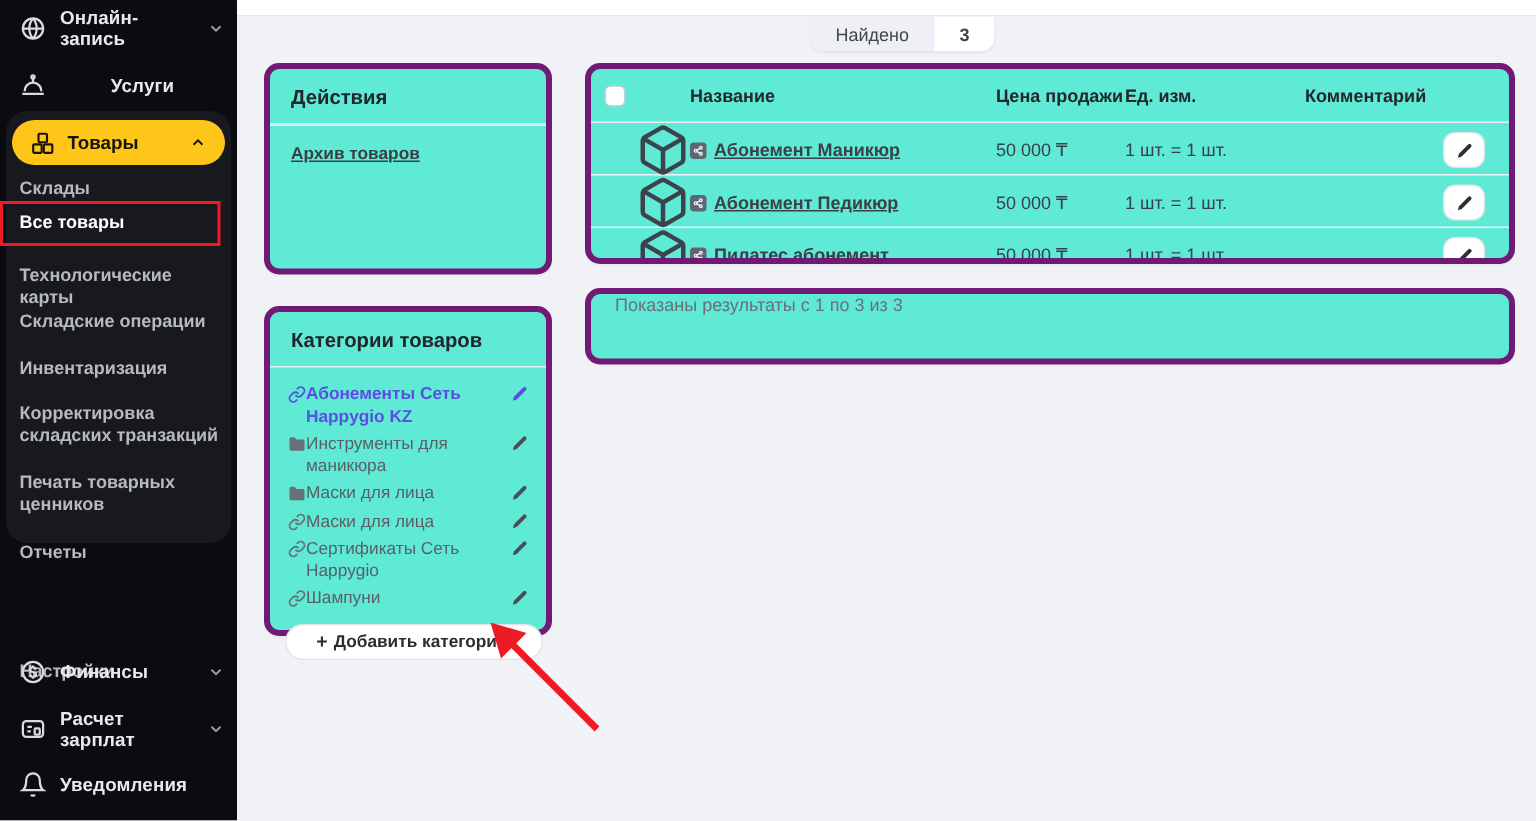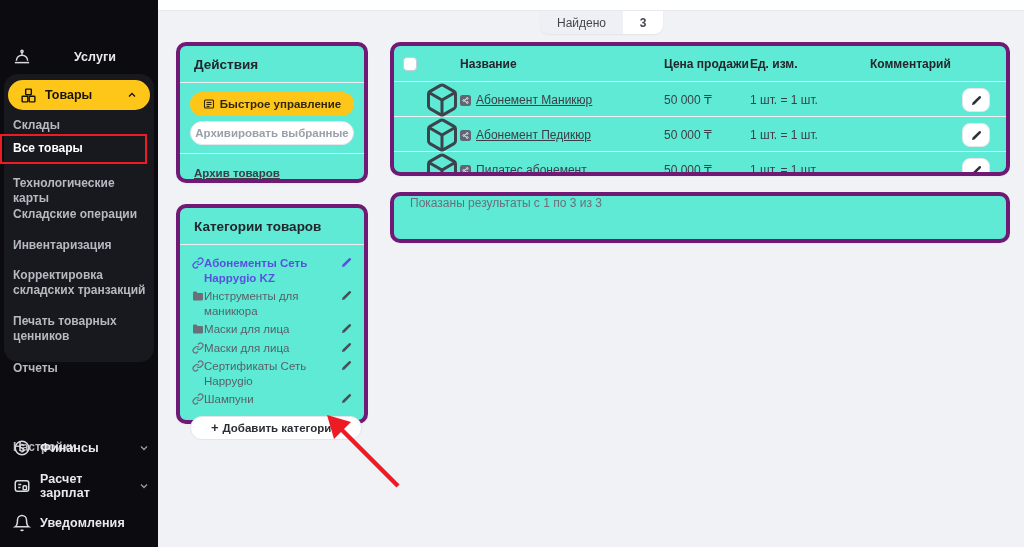--- a/index.html
+++ b/index.html
@@ -68,36 +68,50 @@
   .table-card { left:390px; top:42px; width:620px; height:134px; overflow:hidden; }
   .t-grid { display:grid; grid-template-columns:30px 36px 204px 86px 120px 1fr 44px; align-items:center; }
   .t-head { height:36px; border-bottom:1px solid #eceef2; font-size:12px; font-weight:700; color:#23262c; }
   .t-row { height:35px; border-bottom:1px solid #f0f1f5; font-size:12px; color:#3b4048; }
   .t-row:last-child { border-bottom:none; }
   .chk { width:14px; height:14px; border:1.5px solid #c9cdd6; border-radius:4px; background:#fff; margin-left:9px; cursor:pointer; }
   .cube { width:19px; height:19px; color:#3d434d; margin:0 auto; }
   .name-cell { display:flex; align-items:center; gap:5px; }
   .mini-badge { width:11px; height:11px; border-radius:2.5px; background:#606774; display:flex; align-items:center; justify-content:center; flex:0 0 11px; }
   .mini-badge svg { width:7px; height:7px; color:#f1f2f6; }
-  .prod-link { color:#3b4048; font-weight:400; text-decoration:underline; cursor:pointer;text-align:center; }
+  .prod-link { color:#3b4048; font-weight:700; text-decoration:underline; cursor:pointer;text-align:center; }
   .edit-btn { width:28px; height:24px; border:1px solid #e4e6eb; border-radius:8px; background:#fff; display:flex; align-items:center; justify-content:center; cursor:pointer; }
   .edit-btn svg { width:11px; height:11px; color:#2d3138; }
 
   
   .results-card { left:390px; top:192px; width:620px; height:51px; display:flex; padding-left:16px; }
   .results-text { font-size:12px; color:#6a707a; }
 
   
   .annot-arrow { position:absolute; left:320px; top:408px; width:86px; height:86px; pointer-events:none; z-index:9; }
 </style>
 </head>
 <body>
 
 <nav class="sidebar">
 
+  <div class="sb-row" style="top:5px;">
+    <span class="sb-ic">
+      <svg viewBox="0 0 24 24" fill="none" stroke="currentColor" stroke-width="2">
+          <circle cx="12" cy="12" r="9"></circle>
+          <path d="M3 12h18M12 3a14 14 0 0 1 0 18M12 3a14 14 0 0 0 0 18"></path>
+        </svg>
+    </span>
+    <span class="sb-label">Онлайн-запись</span>
+    <span class="sb-chev">
+      <svg viewBox="0 0 24 24" fill="none" stroke="currentColor" stroke-width="2.5">
+          <polyline points="6 9 12 15 18 9"></polyline>
+        </svg>
+    </span>
+  </div>
 
   <div class="sb-row" style="top:43px;text-align:center;">
     <span class="sb-ic">
       <svg viewBox="0 0 24 24" fill="none" stroke="currentColor" stroke-width="2">
           <path d="M4.5 17a7.5 7.5 0 0 1 15 0"></path>
           <line x1="2.5" y1="19.5" x2="21.5" y2="19.5"></line>
           <line x1="12" y1="6" x2="12" y2="9"></line>
           <circle cx="12" cy="4.5" r="1.4"></circle>
         </svg>
     </span>
@@ -179,34 +193,20 @@
 
 <div class="topstrip"></div>
 
 <div class="found-tab">
   <div class="seg1">Найдено</div>
   <div class="seg2">3</div>
 </div>
 
 <section class="card actions-card">
   <div class="card-title">Действия</div>
-  <div class="actions-body">
-    <button class="btn-quick">
-      <svg viewBox="0 0 24 24" fill="none" stroke="currentColor" stroke-width="2.2">
-          <rect x="3" y="4" width="18" height="16" rx="2"></rect>
-          <line x1="7" y1="9" x2="17" y2="9"></line>
-          <line x1="7" y1="13" x2="17" y2="13"></line>
-          <line x1="7" y1="17" x2="13" y2="17"></line>
-        </svg>
-      <span>Быстрое управление</span>
-    </button>
-    <button class="btn-archive">
-      <span>Архивировать выбранные</span>
-    </button>
-  </div>
   <div class="actions-foot">
     <a class="archive-link">Архив товаров</a>
   </div>
 </section>
 
 <section class="card cat-card">
   <div class="card-title">Категории товаров</div>
   <div class="cat-list">
 
     <div class="cat-item hl">

